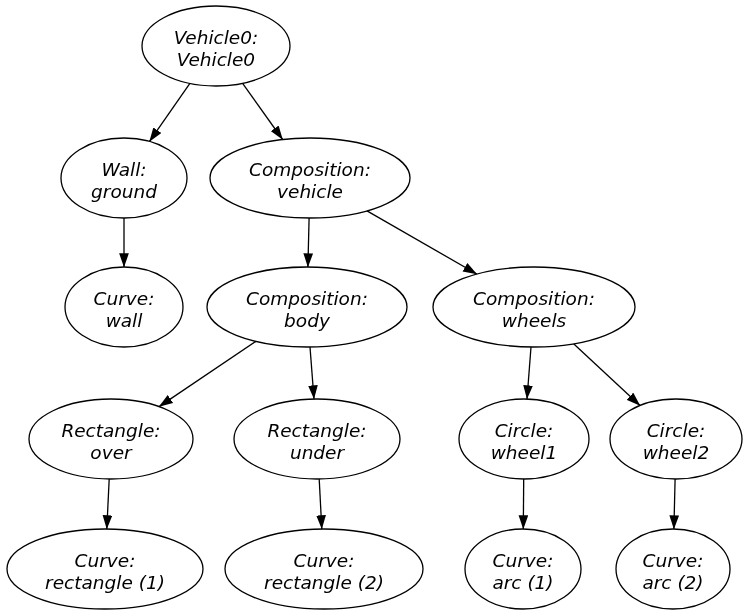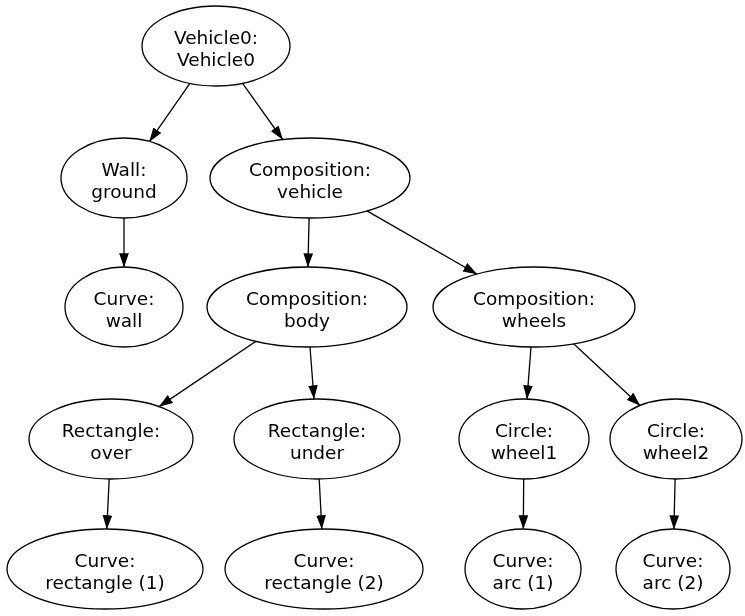--- a/index.html
+++ b/index.html
@@ -6,20 +6,21 @@
     margin: 0;
     padding: 0;
     background: #ffffff;
   }
   .canvas {
     width: 745px;
     height: 616px;
     position: relative;
     overflow: hidden;
     background: #ffffff;
+    font-style: italic;
   }
   svg text {
     font-family: "DejaVu Sans", sans-serif;
     font-size: 18.5px;
     text-anchor: middle;
   }
 </style>
 </head>
 <body>
 

